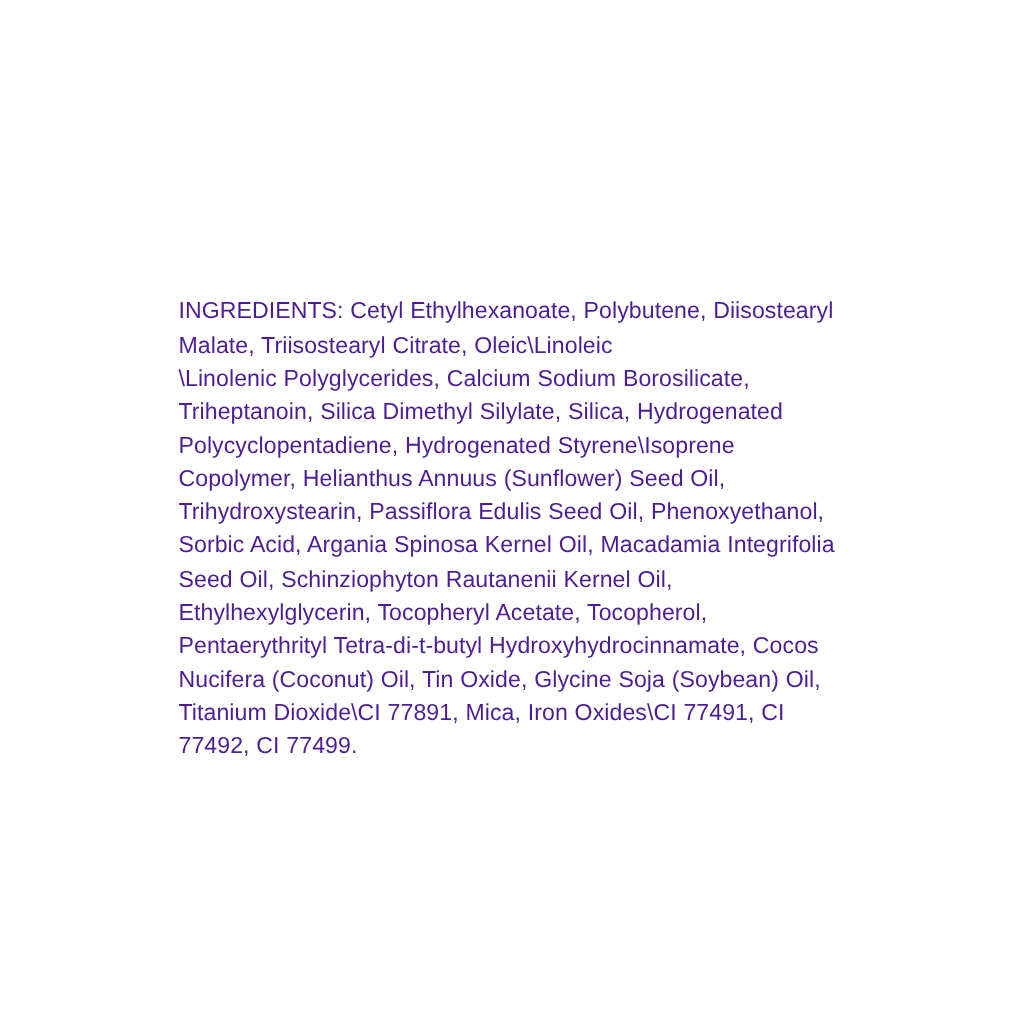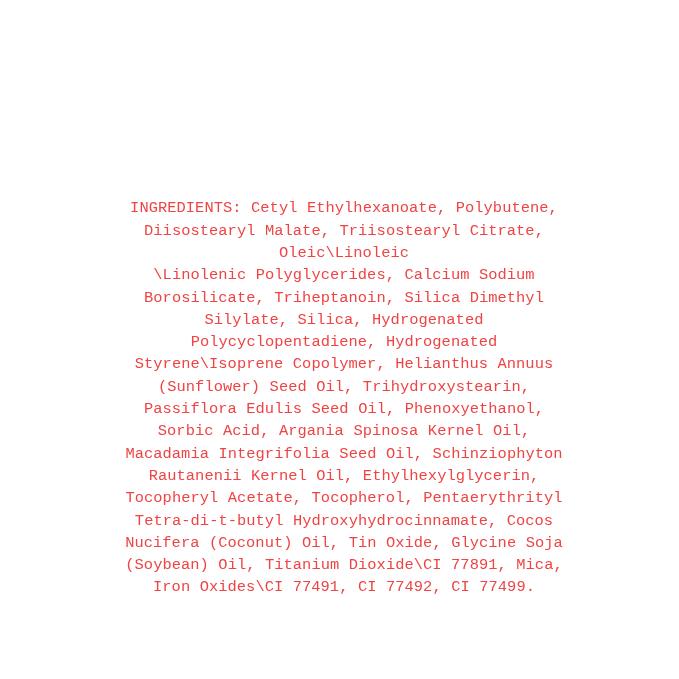--- a/index.html
+++ b/index.html
@@ -19,25 +19,25 @@
     height: 679px;
     box-sizing: border-box;
   }
   .ingredients-block {
     position: absolute;
     left: 119px;
     top: 182px;
     width: 450px;
   }
   .ingredients-text {
-    font-family: Liberation Mono, monospace;
+    font-family: Liberation Sans, sans-serif;
     font-size: 15.4px;
     line-height: 22.3px;
-    color: #ef4444;
-    text-align: center;
+    color: #4c1d95;
+    text-align: left;
     white-space: pre-wrap;
     letter-spacing: 0.05px;
     word-spacing: 0.2px;
   }
 </style>
 </head>
 <body>
 
 <div class="page">
   <div class="ingredients-block">

